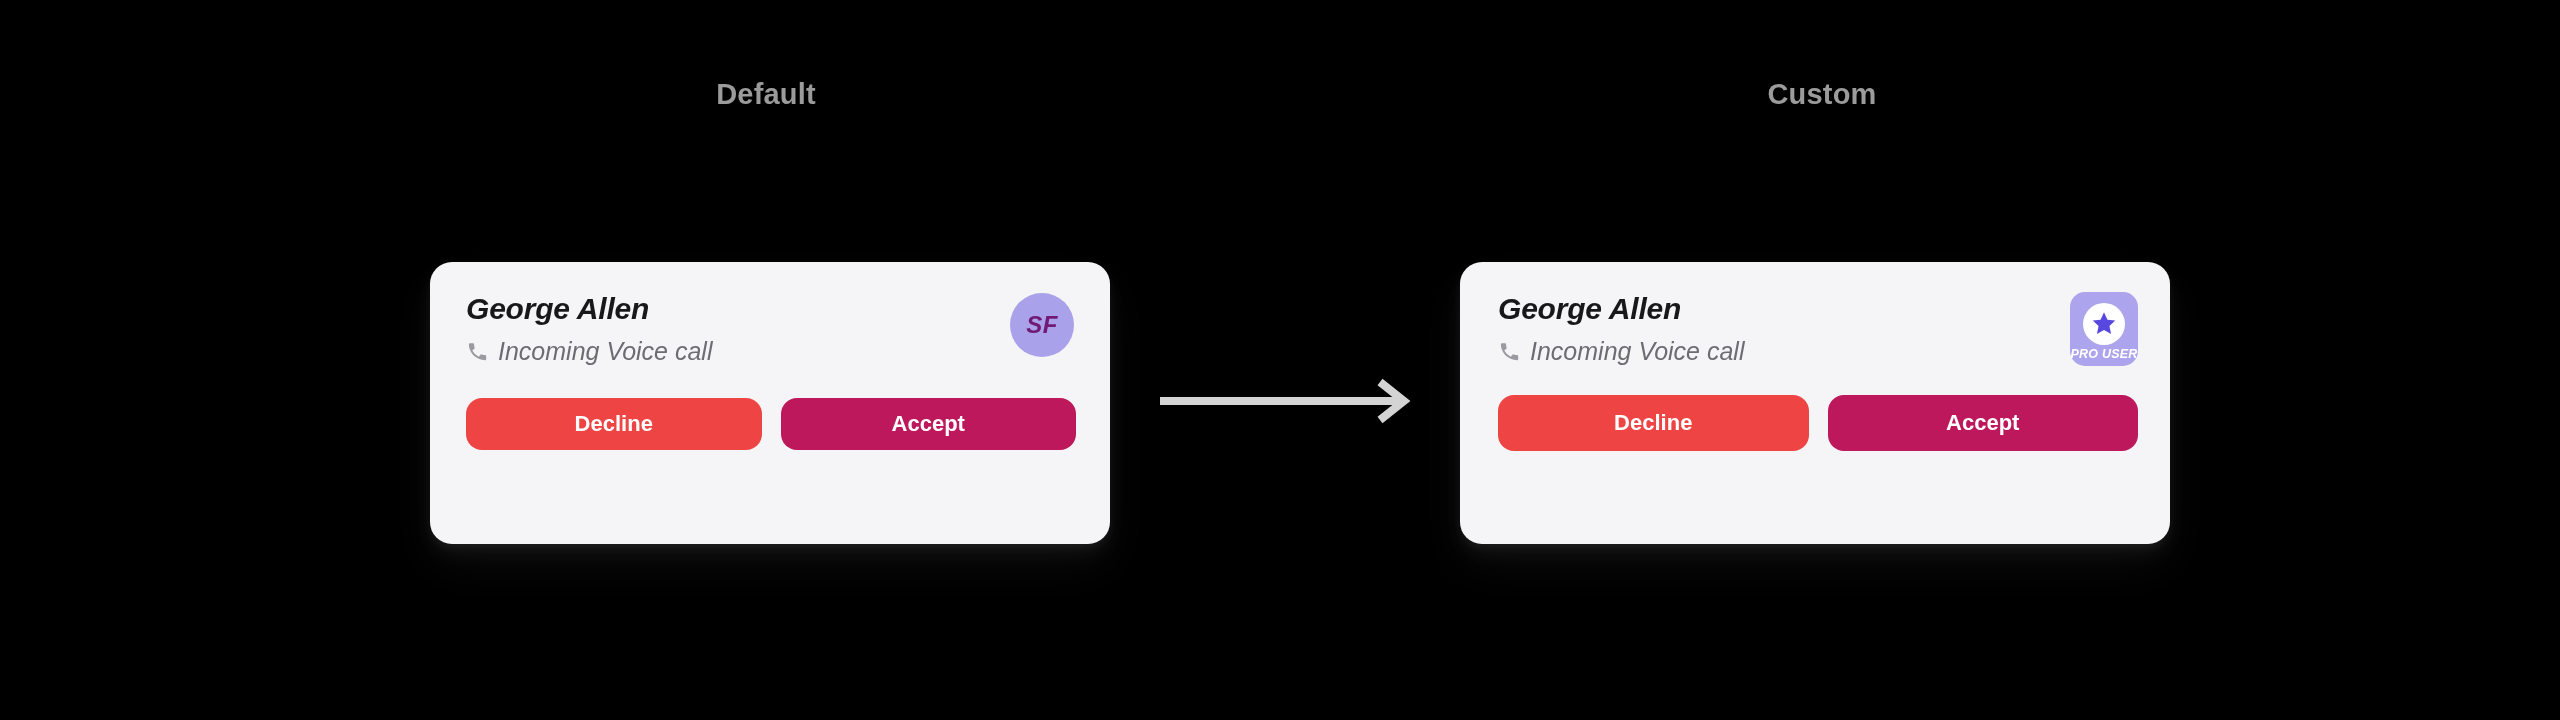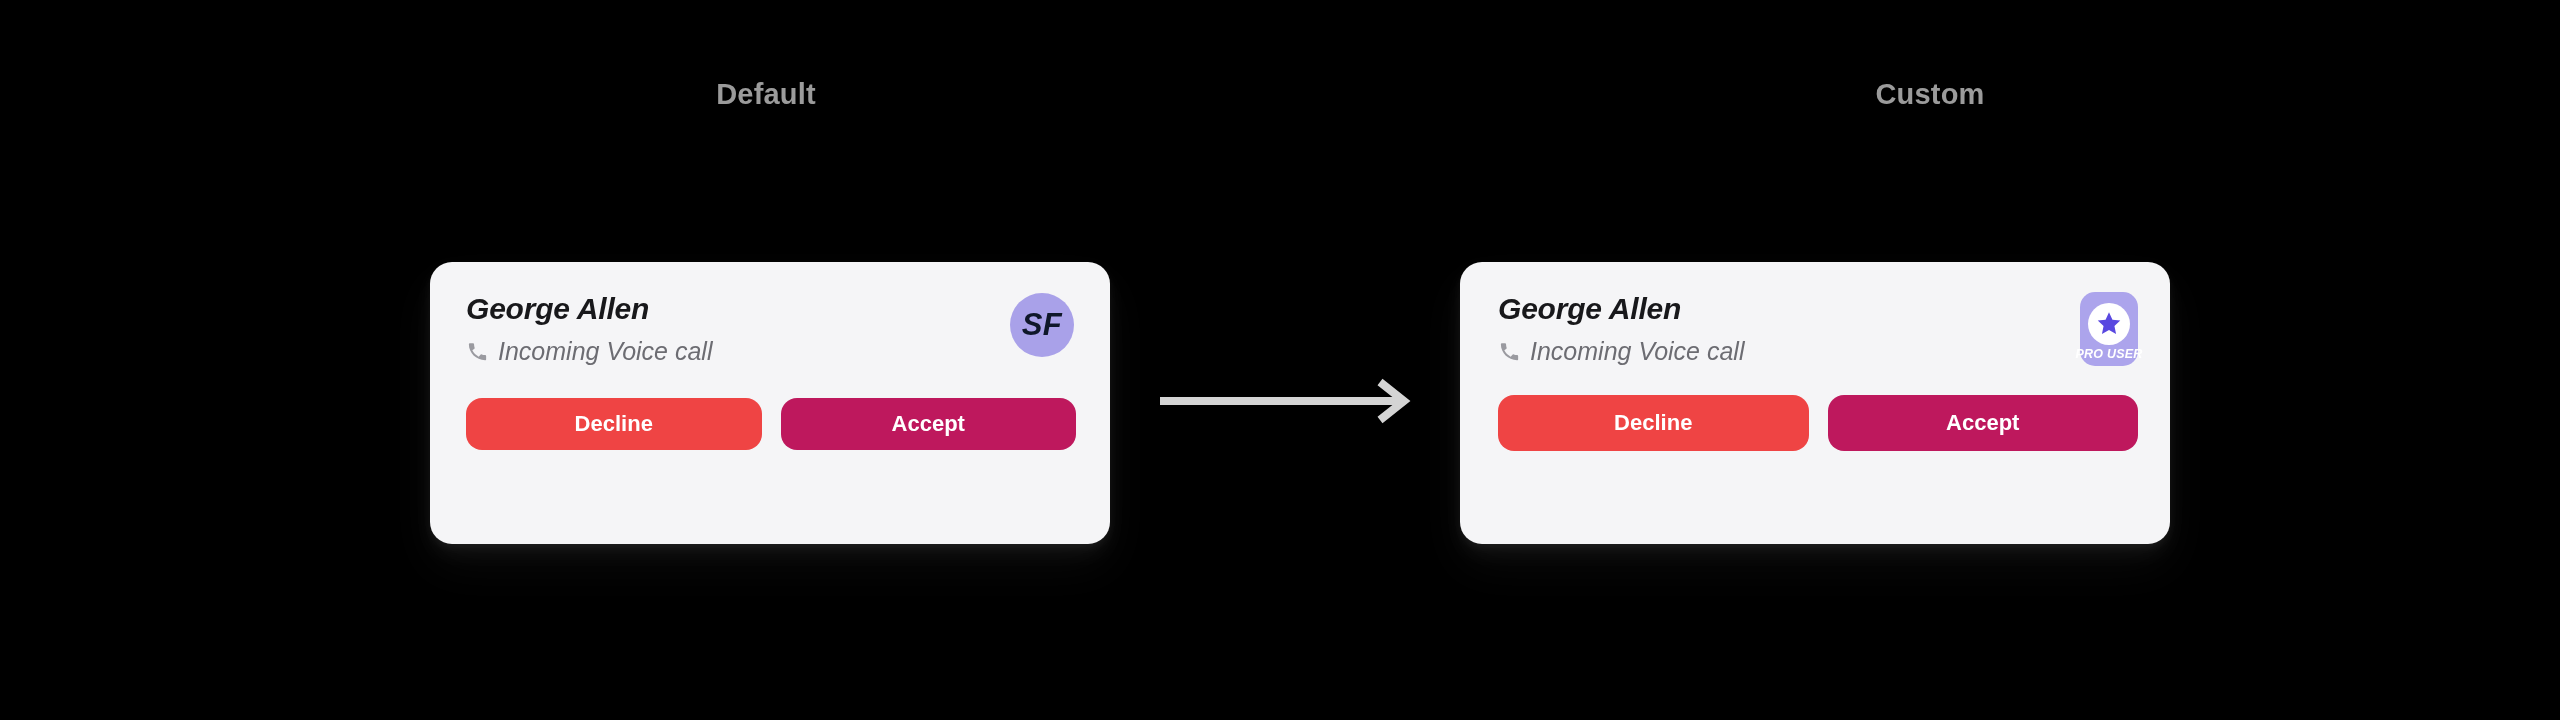--- a/index.html
+++ b/index.html
@@ -22,21 +22,21 @@
     top: 78px;
     font-size: 29px;
     font-weight: 700;
     color: #9b9b9b;
     letter-spacing: 0.2px;
     text-align: left;
     white-space: nowrap;
     transform: translateX(-50%);
   }
   .col-label.left  { left: 766px; }
-  .col-label.right { left: 1930px; }
+  .col-label.right { left: 1822px; }
 
   
   .card {
     position: absolute;
     top: 262px;
     background: #f5f5f7;
     border-radius: 22px;
     box-shadow:
       0 10px 22px rgba(255,255,255,0.055),
       0 22px 48px rgba(255,255,255,0.040),
@@ -93,35 +93,35 @@
     top: 1px;
   }
   .phone-icon svg { display: block; }
 
   
   .avatar {
     width: 64px;
     height: 64px;
     border-radius: 50%;
     background: #a9a1e9;
-    color: #0f172a;
+    color: #701a75;
     display: flex;
     align-items: center;
     justify-content: center;
-    font-size: 31px;
+    font-size: 24px;
     font-weight: 700;
     letter-spacing: 0.4px;
     flex: 0 0 auto;
     margin-top: 1px;
     margin-right: 2px;
   }
 
   
   .pro-badge {
-    width: 58px;
+    width: 68px;
     height: 74px;
     border-radius: 15px;
     background: #aca4ec;
     display: flex;
     flex-direction: column;
     align-items: center;
     justify-content: center;
     gap: 3px;
     flex: 0 0 auto;
     padding-top: 5px;

